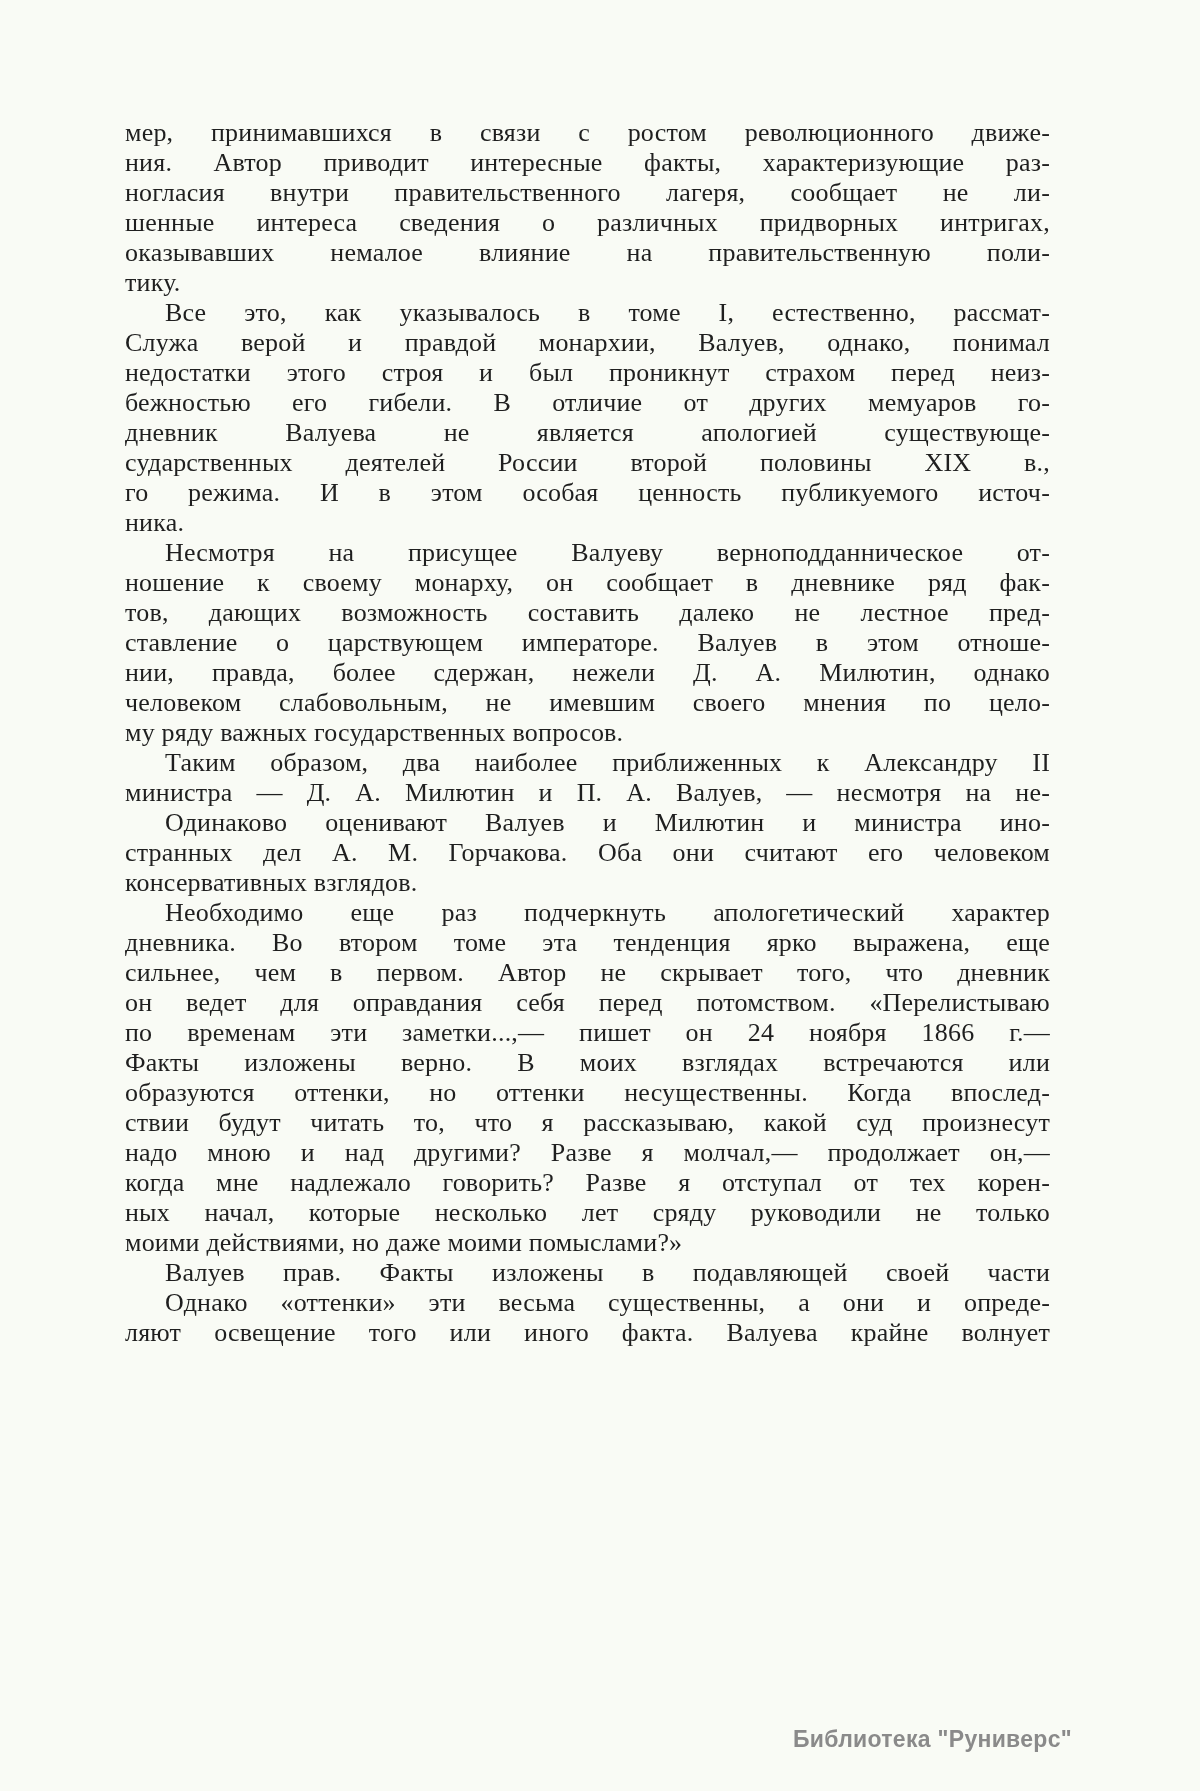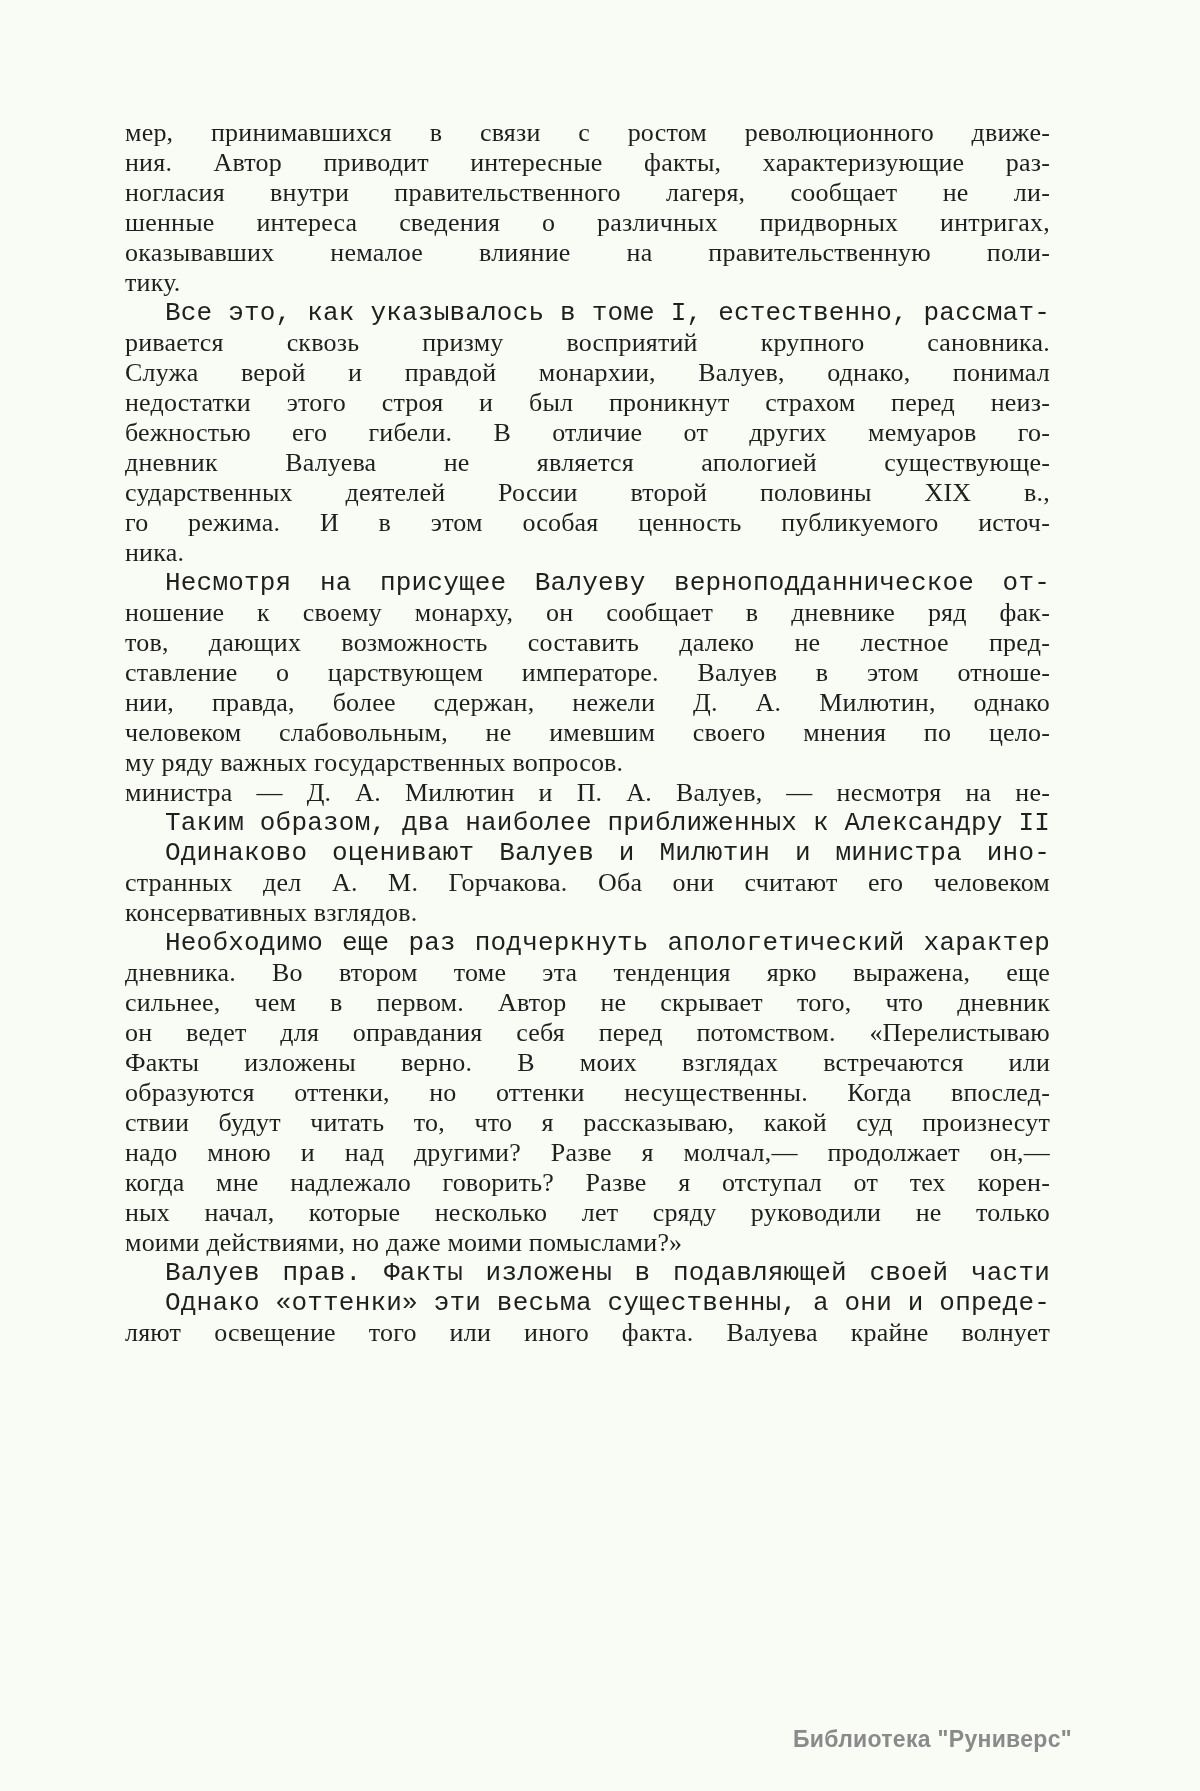--- a/index.html
+++ b/index.html
@@ -23,21 +23,21 @@
     line-height: 30px;
     letter-spacing: 0.2px;
   }
   .para { margin: 0; }
   .line {
     text-align: justify;
     text-align-last: justify;
     white-space: normal;
   }
   .line.para-end { text-align-last: left; }
-  .line.first-indent { text-indent: 40px; font-family: Liberation Mono, monospace; }
+  .line.first-indent { text-indent: 40px; }
   .watermark {
     position: absolute;
     top: 1726px;
     right: 128px;
     font-family: "Liberation Sans", sans-serif;
     font-size: 23px;
     font-weight: bold;
     letter-spacing: 0.3px;
   }
 </style>
@@ -49,52 +49,52 @@
       <div class="para">
         <div class="line">мер, принимавшихся в связи с ростом революционного движе-</div>
         <div class="line">ния. Автор приводит интересные факты, характеризующие раз-</div>
         <div class="line">ногласия внутри правительственного лагеря, сообщает не ли-</div>
         <div class="line">шенные интереса сведения о различных придворных интригах,</div>
         <div class="line">оказывавших немалое влияние на правительственную поли-</div>
         <div class="line para-end">тику.</div>
       </div>
       <div class="para">
         <div class="line first-indent">Все это, как указывалось в томе I, естественно, рассмат-</div>
-        <div class="line">ривается сквозь призму восприятий крупного сановника.</div>
         <div class="line">Служа верой и правдой монархии, Валуев, однако, понимал</div>
         <div class="line">недостатки этого строя и был проникнут страхом перед неиз-</div>
         <div class="line">бежностью его гибели. В отличие от других мемуаров го-</div>
         <div class="line">дневник Валуева не является апологией существующе-</div>
         <div class="line">сударственных деятелей России второй половины XIX в.,</div>
         <div class="line">го режима. И в этом особая ценность публикуемого источ-</div>
         <div class="line para-end">ника.</div>
       </div>
       <div class="para">
         <div class="line first-indent">Несмотря на присущее Валуеву верноподданническое от-</div>
         <div class="line">ношение к своему монарху, он сообщает в дневнике ряд фак-</div>
         <div class="line">тов, дающих возможность составить далеко не лестное пред-</div>
         <div class="line">ставление о царствующем императоре. Валуев в этом отноше-</div>
         <div class="line">нии, правда, более сдержан, нежели Д. А. Милютин, однако</div>
         <div class="line">человеком слабовольным, не имевшим своего мнения по цело-</div>
         <div class="line para-end">му ряду важных государственных вопросов.</div>
       </div>
       <div class="para">
+        <div class="line first-indent">Таким образом, два наиболее приближенных к Александру II</div>
         <div class="line">министра — Д. А. Милютин и П. А. Валуев, — несмотря на не-</div>
-        <div class="line first-indent">Таким образом, два наиболее приближенных к Александру II</div>
       </div>
       <div class="para">
         <div class="line first-indent">Одинаково оценивают Валуев и Милютин и министра ино-</div>
         <div class="line">странных дел А. М. Горчакова. Оба они считают его  человеком</div>
         <div class="line para-end">консервативных  взглядов.</div>
       </div>
       <div class="para">
         <div class="line first-indent">Необходимо еще раз подчеркнуть апологетический характер</div>
         <div class="line">дневника. Во втором томе эта тенденция ярко выражена, еще</div>
         <div class="line">сильнее, чем в первом. Автор не скрывает того, что дневник</div>
         <div class="line">он ведет для оправдания себя перед потомством. «Перелистываю</div>
+        <div class="line">по временам эти заметки...,— пишет он 24 ноября 1866 г.—</div>
         <div class="line">Факты изложены верно. В моих взглядах встречаются или</div>
         <div class="line">образуются оттенки, но оттенки несущественны. Когда впослед-</div>
         <div class="line">ствии будут читать то, что я рассказываю, какой суд произнесут</div>
         <div class="line">надо мною и над другими? Разве я молчал,— продолжает он,—</div>
         <div class="line">когда мне надлежало говорить? Разве я отступал от тех корен-</div>
         <div class="line">ных начал, которые несколько лет сряду руководили не только</div>
         <div class="line para-end">моими действиями, но даже моими  помыслами?»</div>
       </div>
       <div class="para">
         <div class="line first-indent">Валуев прав. Факты изложены в подавляющей своей части</div>

